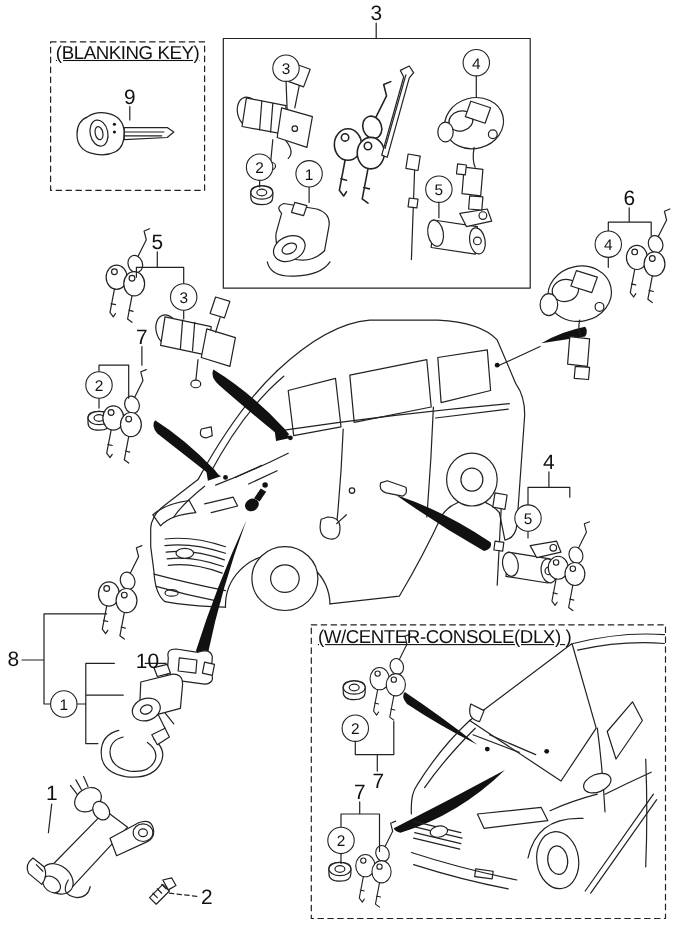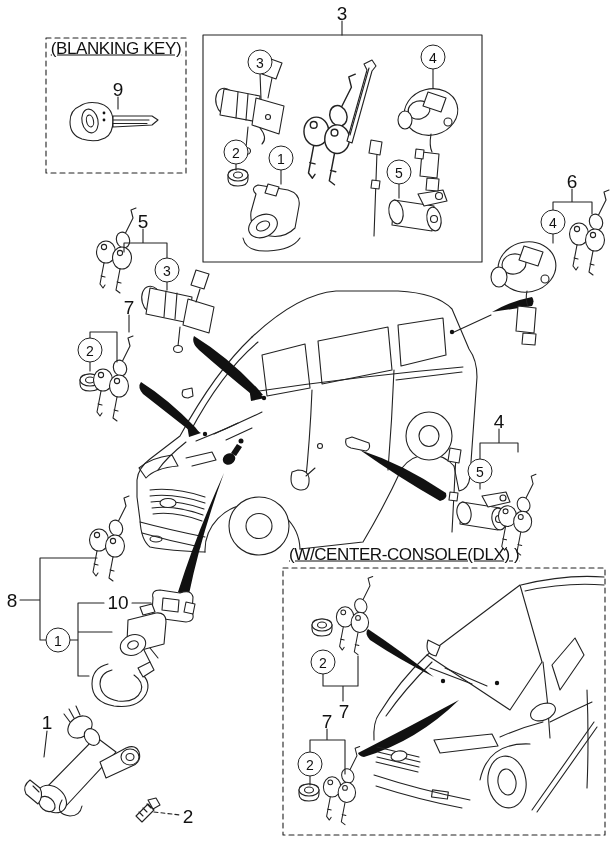--- a/index.html
+++ b/index.html
@@ -309,25 +309,25 @@
 <div class="lbl" style="left:143px;top:221px;">5</div>
 <div class="circ" style="left:167px;top:270px;">3</div>
 
 <div class="lbl" style="left:129px;top:307px;">7</div>
 <div class="circ" style="left:90px;top:350px;">2</div>
 
 <div class="lbl" style="left:499px;top:421px;">4</div>
 <div class="circ" style="left:480px;top:471px;">5</div>
 
 <div class="lbl" style="left:12px;top:600px;">8</div>
-<div class="lbl" style="left:118px;top:602px;">10</div>
+<div class="lbl" style="left:134px;top:602px;">10</div>
 <div class="circ" style="left:58px;top:640px;">1</div>
 
 <div class="lbl" style="left:47px;top:722px;">1</div>
 <div class="lbl" style="left:188px;top:816px;">2</div>
 
-<div class="boxtitle title-left" style="left:289px;top:554px;">(W/CENTER-CONSOLE(DLX) )</div>
+<div class="boxtitle title-left" style="left:289px;top:579px;">(W/CENTER-CONSOLE(DLX) )</div>
 <div class="circ" style="left:323px;top:662px;">2</div>
 <div class="lbl" style="left:344px;top:711px;">7</div>
 <div class="lbl" style="left:327px;top:721px;">7</div>
 <div class="circ" style="left:310px;top:764px;">2</div>
 
 </div>
 
 </body></html>

